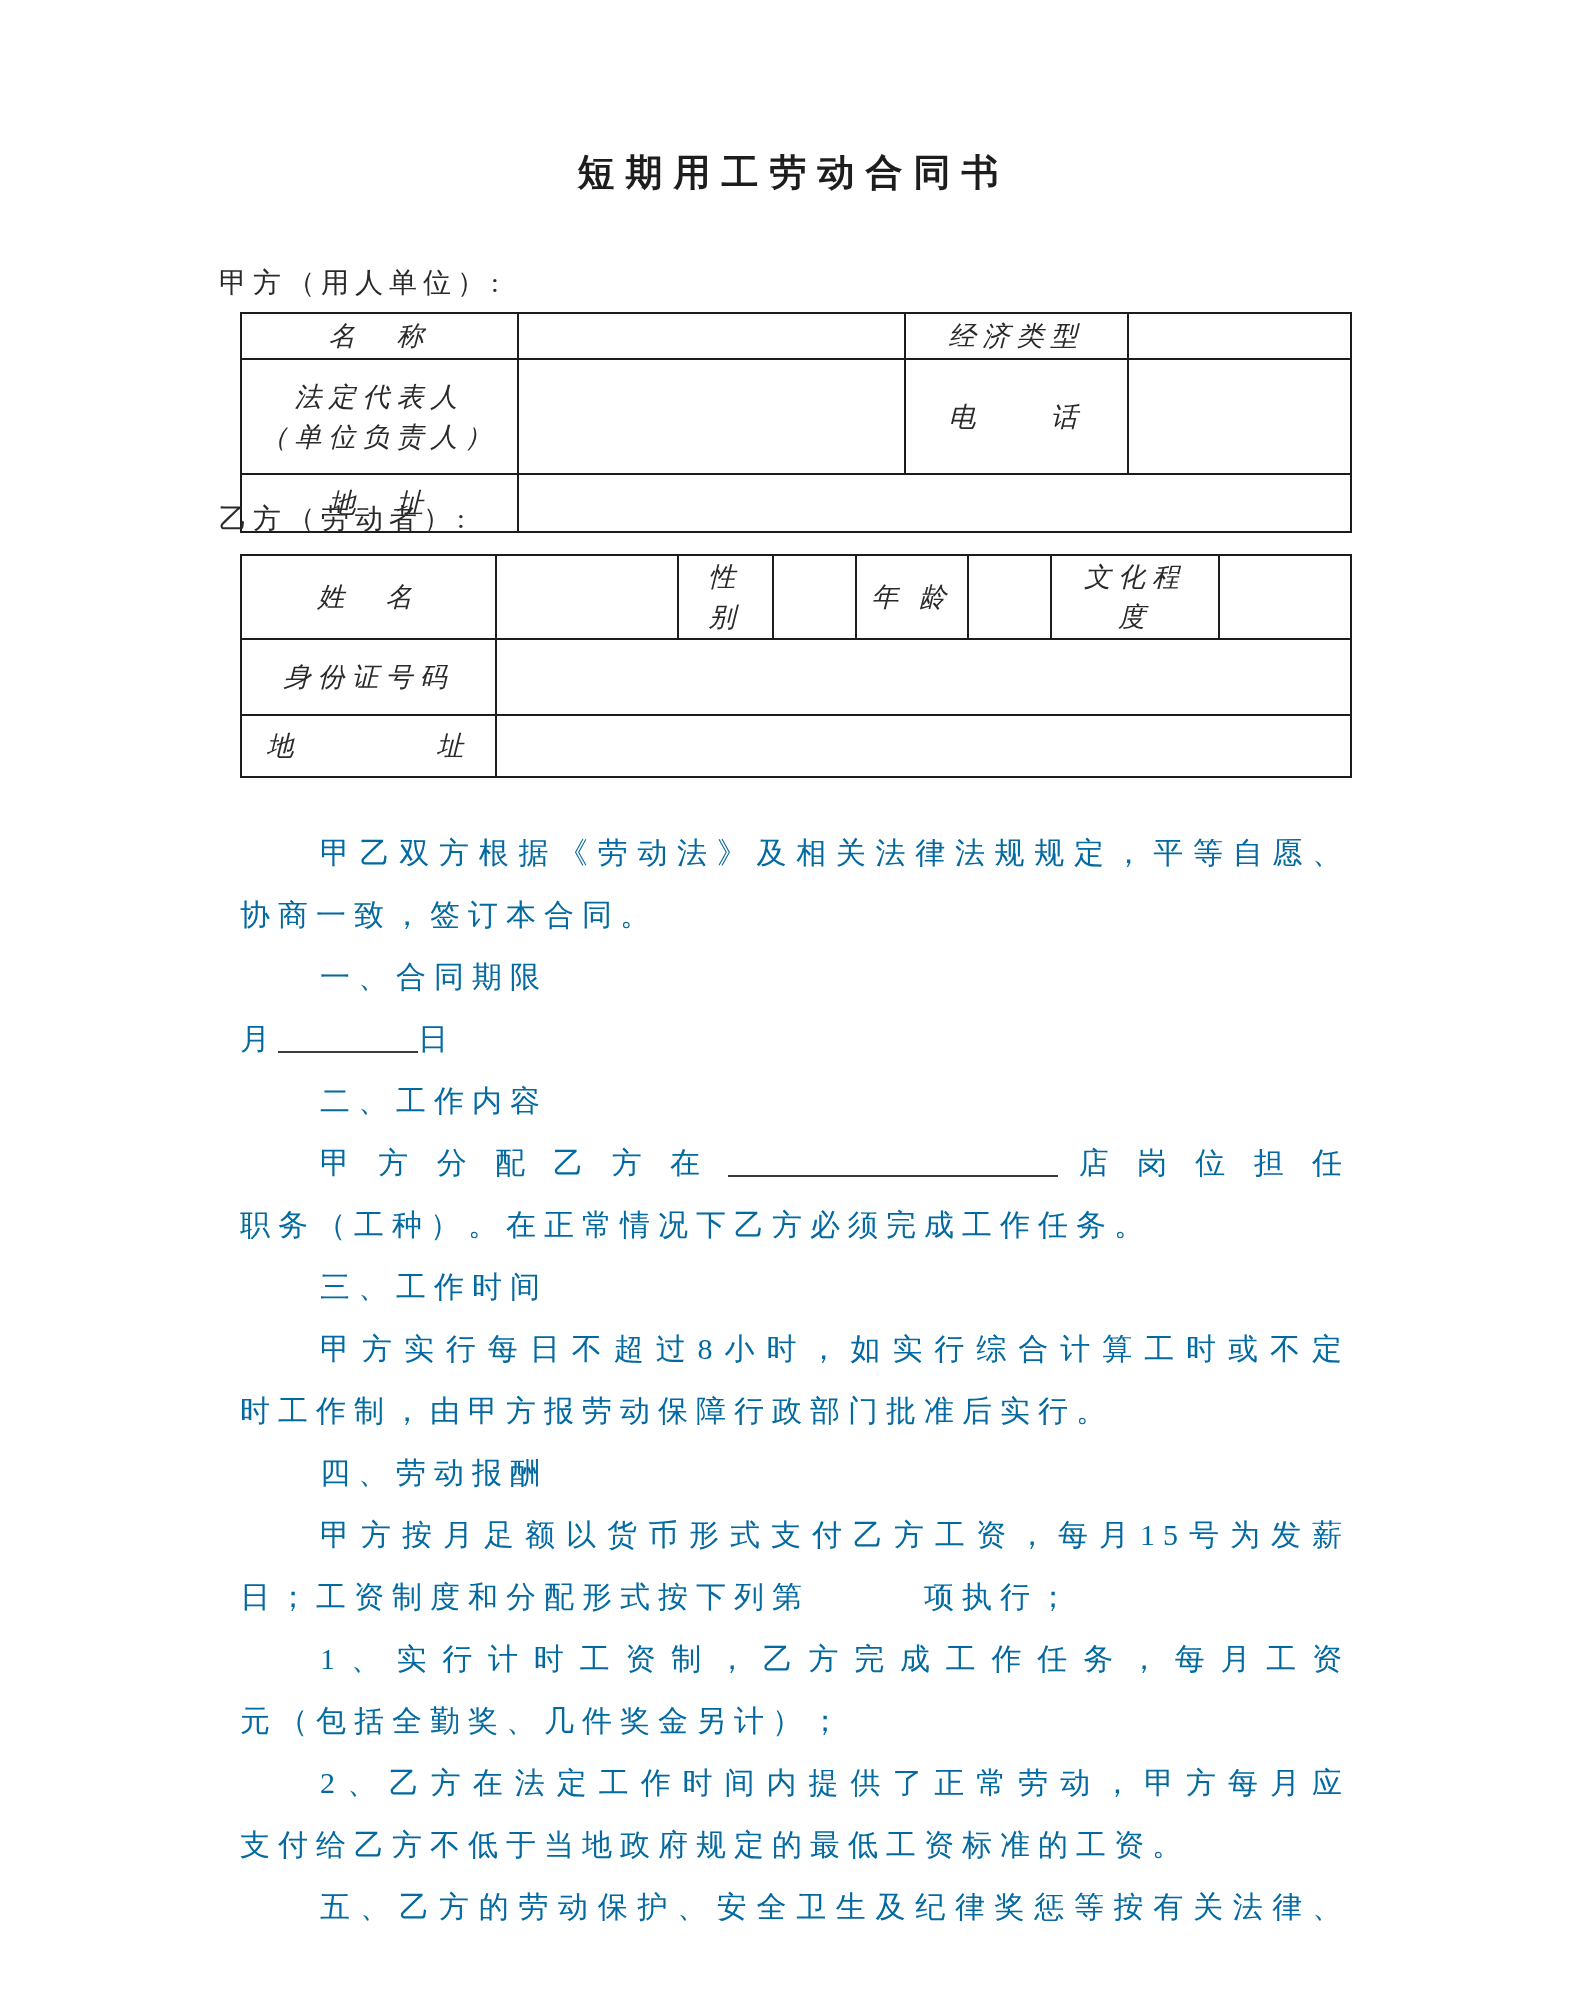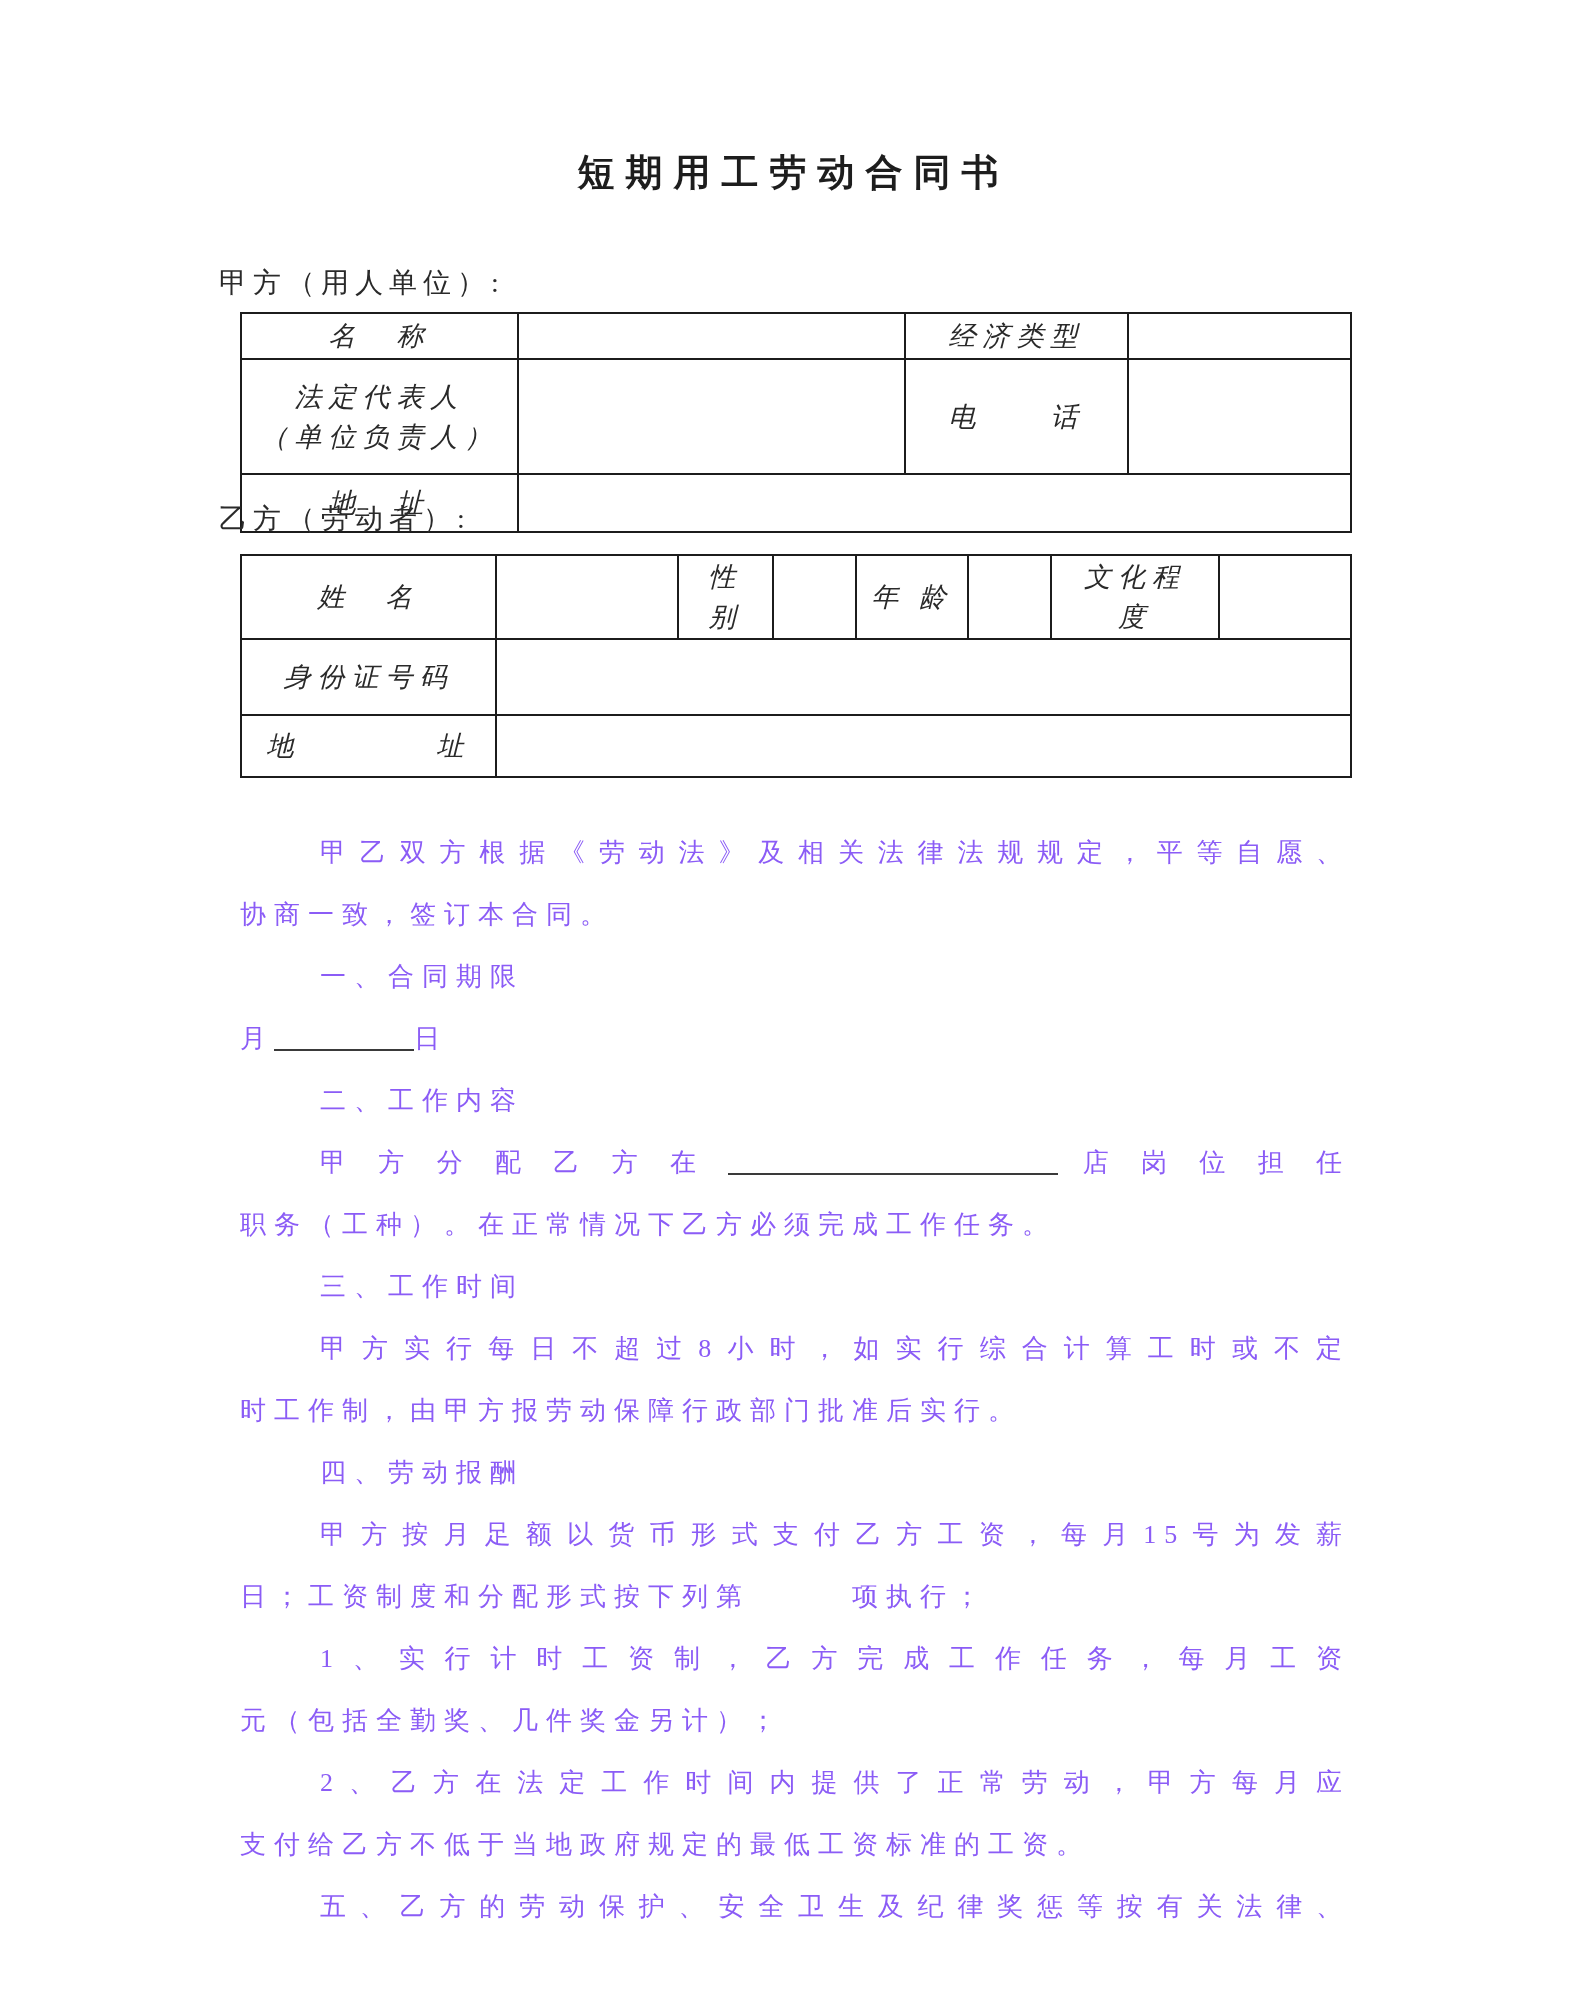--- a/index.html
+++ b/index.html
@@ -47,24 +47,24 @@
   td.value-cell{letter-spacing:0;}
   td.left-label{text-align:left;padding-left:8px;}
   .ra1{height:46px;} .ra2{height:115px;} .ra3{height:58px;}
   .rb1{height:84px;} .rb2{height:76px;margin-left:30px;} .rb3{height:62px;}
   .contract-body{
     position:absolute;left:240px;top:822px;width:1110px;
   }
   .line{
     line-height:62px;
     height:62px;
-    font-size:26px;
+    font-size:30px;
     letter-spacing:8px;
     white-space:nowrap;
-    color:#8b5cf6;
+    color:#0369a1;
   }
   .line.indent{padding-left:80px;}
   .line.just{
     white-space:normal;
     text-align:justify;
     text-align-last:justify;
   }
   .blank{
     display:inline-block;
     border-bottom:2px solid #3a3a3a;

